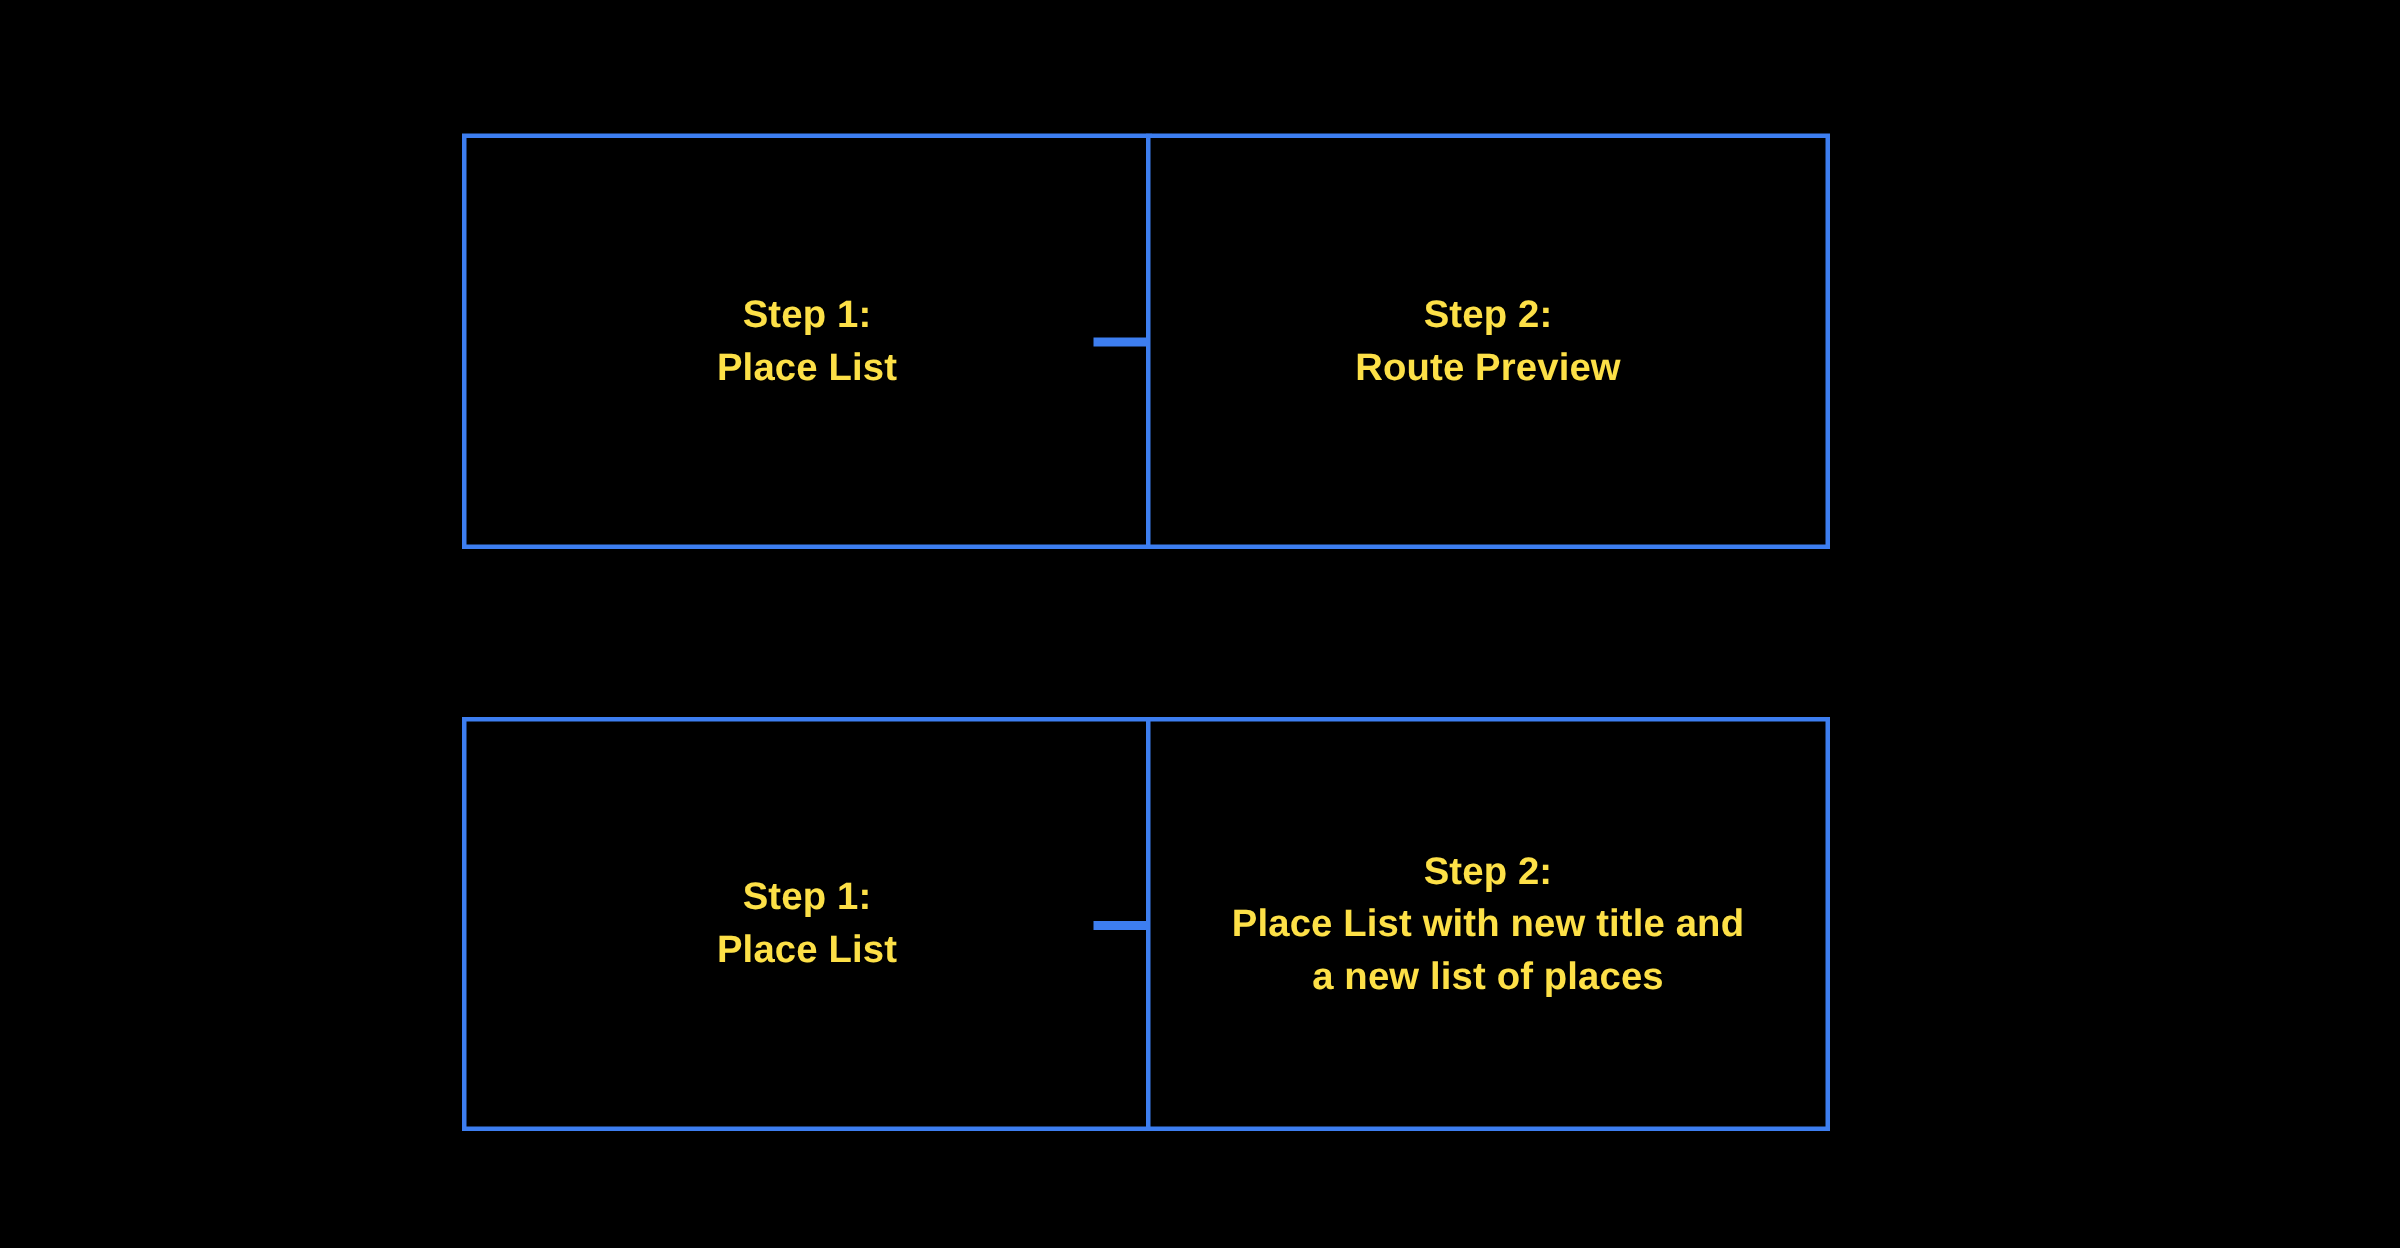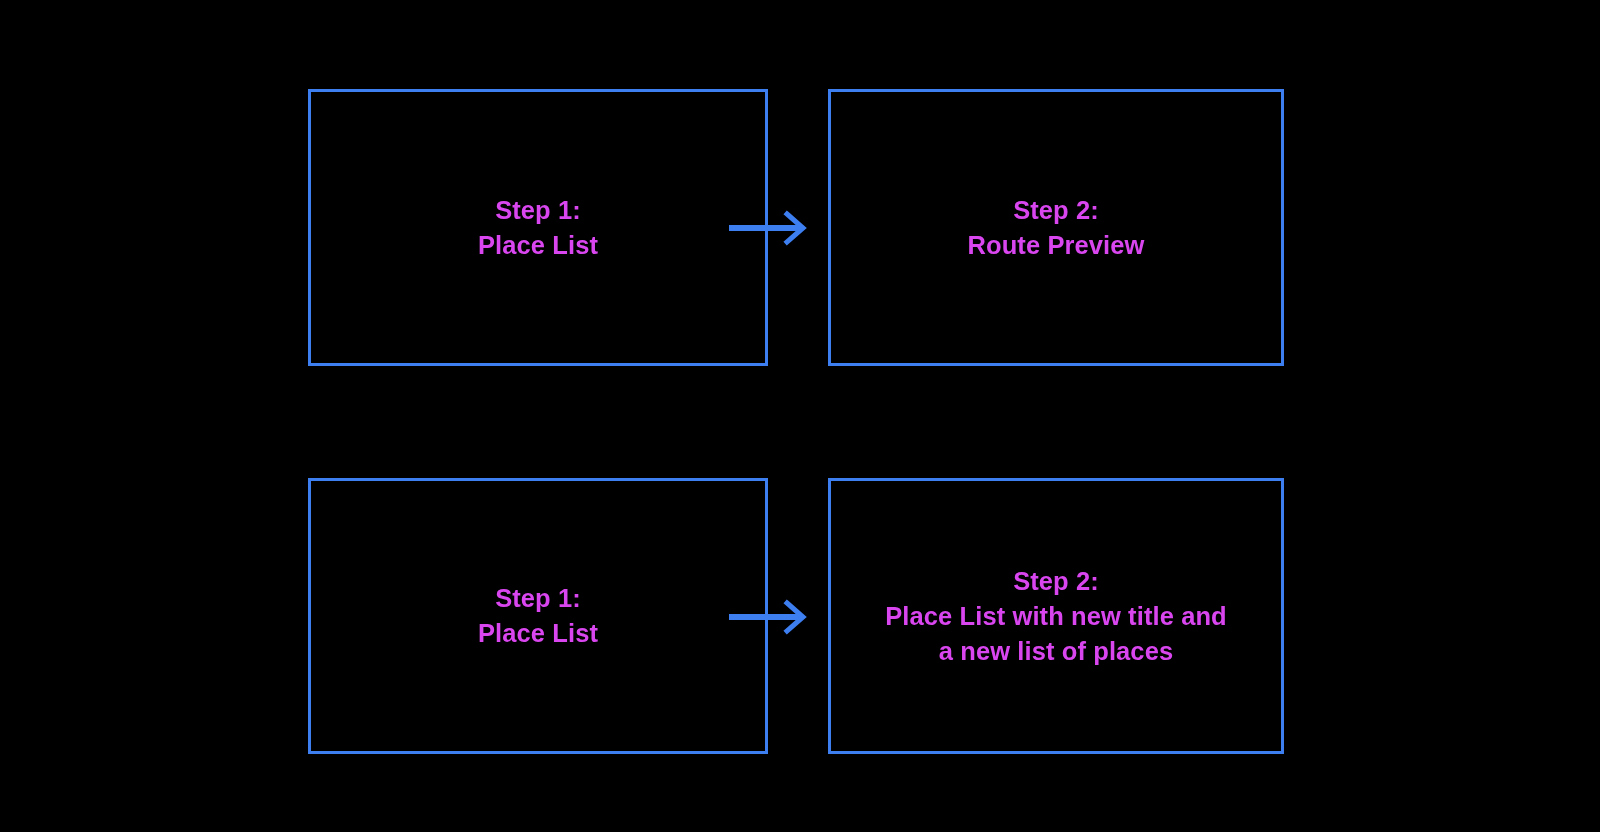--- a/index.html
+++ b/index.html
@@ -33,27 +33,27 @@
     position: absolute;
     box-sizing: border-box;
     border: 3px solid #3d7ef0;
     background: #000000;
     display: flex;
     align-items: center;
     justify-content: center;
     text-align: center;
   }
   .step-box.left  { left: 308px;  top: 7px; width: 460px; height: 277px; }
-  .step-box.right { left: 828px;  top: 7px; width: 456px; height: 277px; }
+  .step-box.right { left: 764px;  top: 7px; width: 456px; height: 277px; }
 
   #flow-row-1 .step-box.left  { top: 7px; height: 276px; }
   #flow-row-1 .step-box.right { top: 7px; height: 276px; }
 
   .step-label {
-    color: #d946ef;
+    color: #fde047;
     font-size: 25.5px;
     font-weight: bold;
     line-height: 35px;
     letter-spacing: 0.1px;
     white-space: pre-line;
     padding: 0 10px;
   }
 
   
   .connector {

